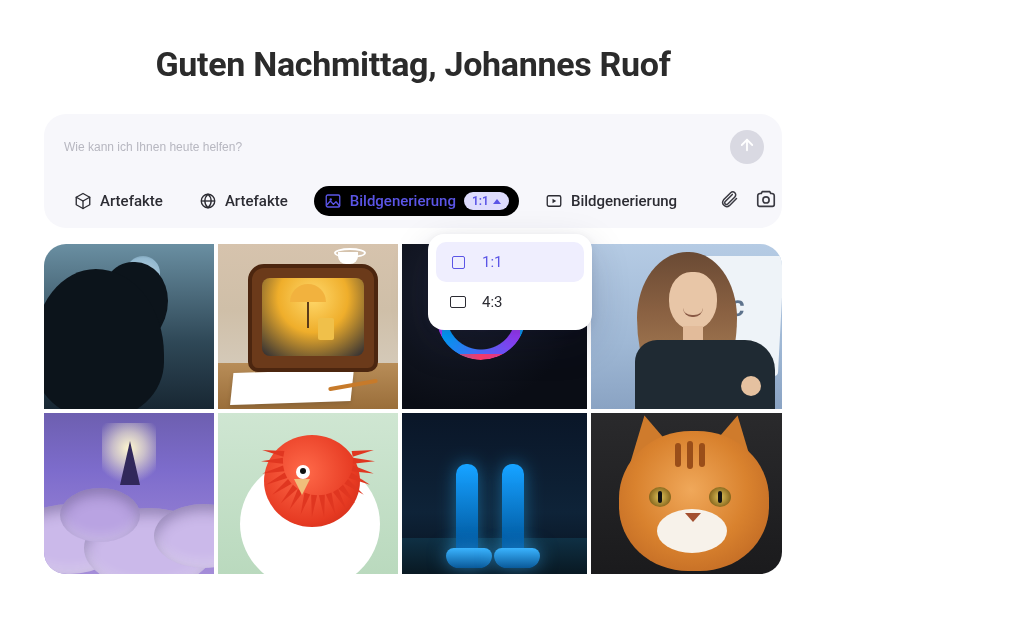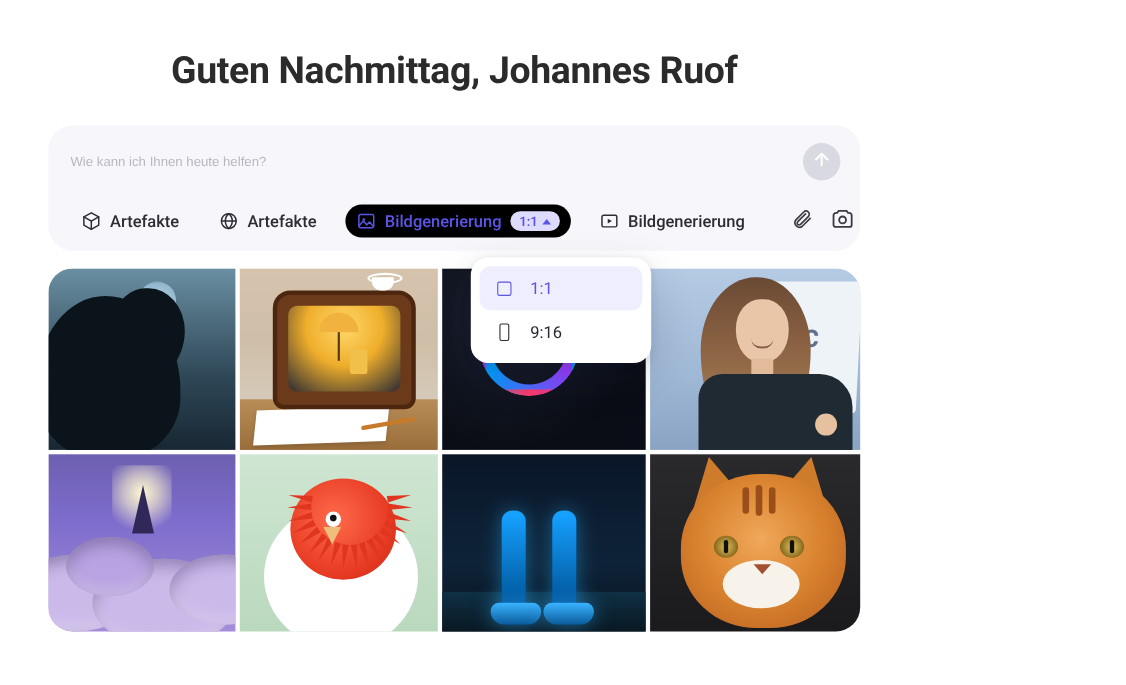--- a/index.html
+++ b/index.html
@@ -361,23 +361,23 @@
 
       <div class="ratio-dropdown">
         <div class="ratio-item selected">
           <span class="ratio-glyph">
               <span class="r" style="width:13px;height:13px;"></span>
             </span>
           <span>1:1</span>
         </div>
         <div class="ratio-item">
           <span class="ratio-glyph">
-              <span class="r" style="width:9px;height:16px;"></span>
+              <span class="r" style="width:16px;height:12px;"></span>
             </span>
-          <span>9:16</span>
+          <span>4:3</span>
         </div>
       </div>
 
     </div>
   </div>
 
   <div class="gallery">
 
     <div class="tile t1">
       <div class="tile-inner">

